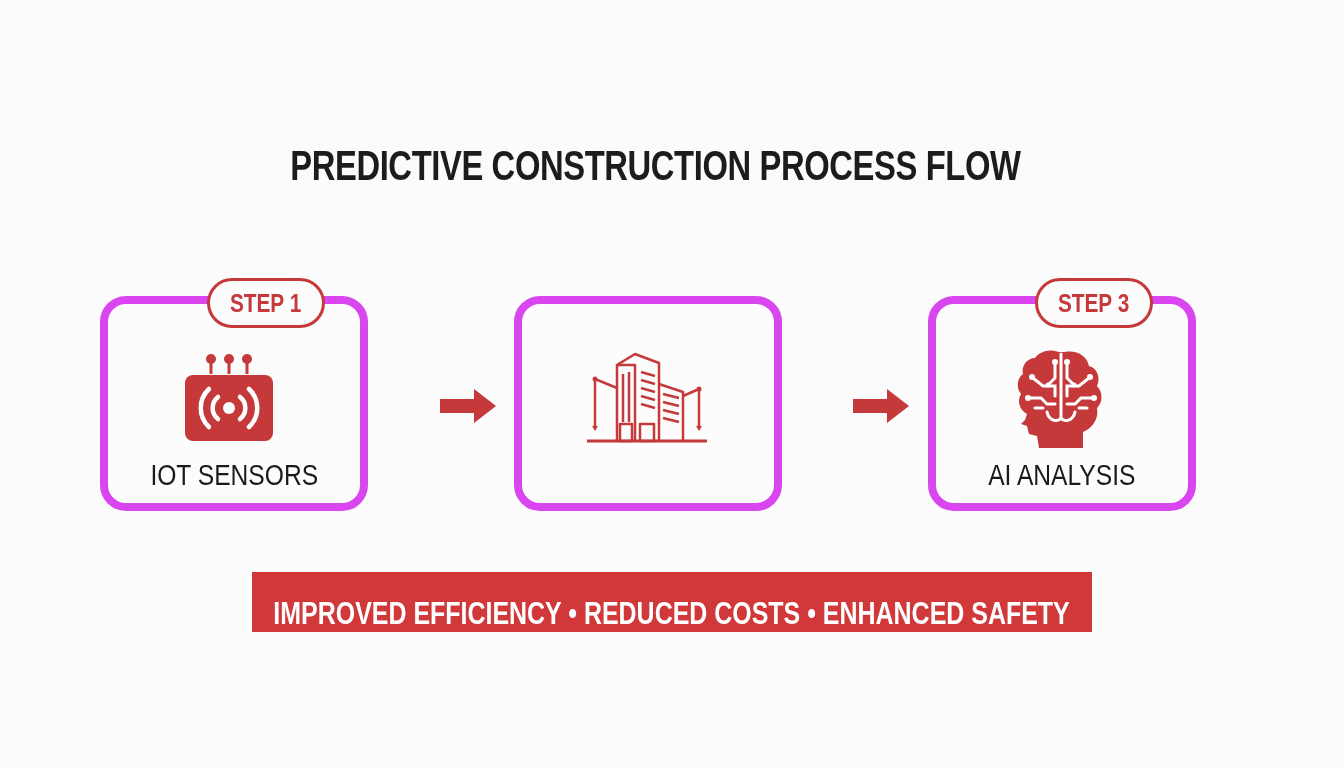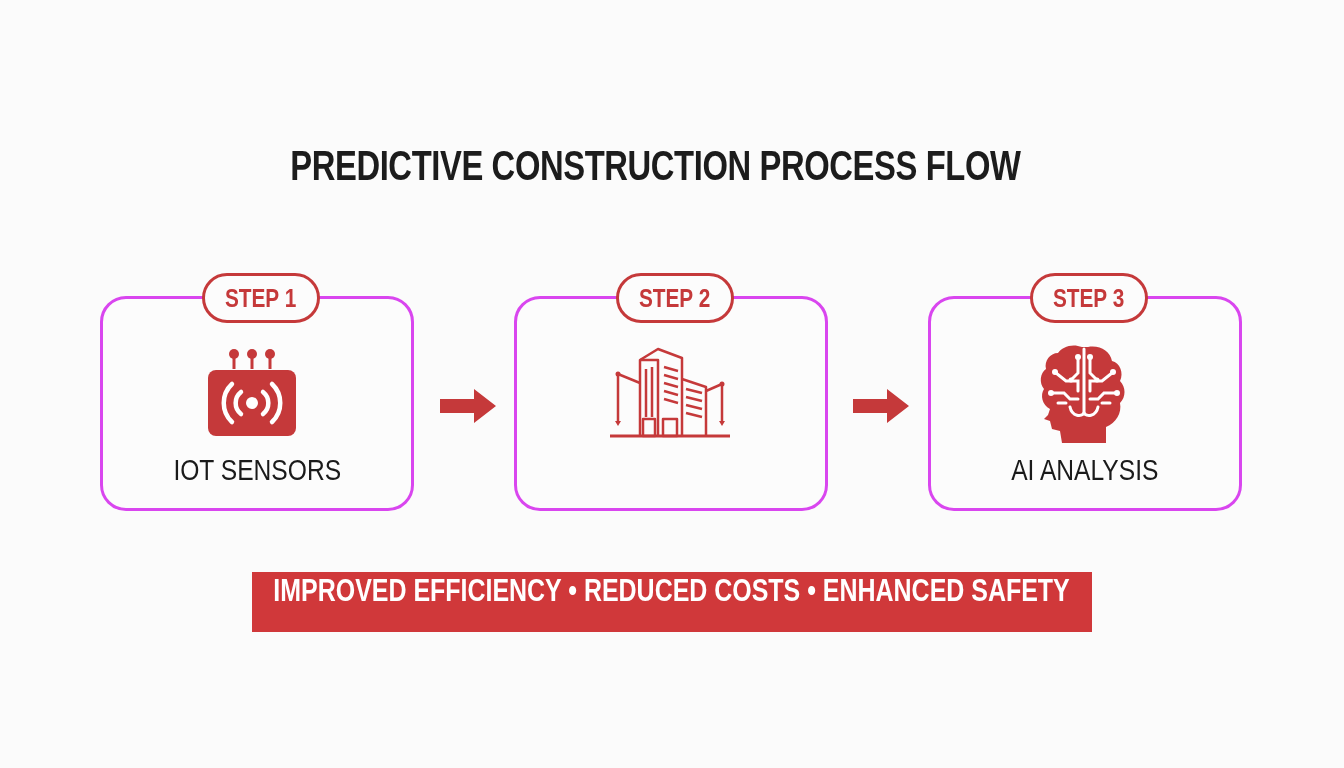--- a/index.html
+++ b/index.html
@@ -8,22 +8,22 @@
     background: #fbfbfb;
     font-family: "Liberation Sans", "DejaVu Sans", sans-serif;
   }
   .title {
     position: absolute; left: 0; top: 142px; width: 1311px; text-align: center;
     font-family: "Liberation Sans", sans-serif; font-weight: bold;
     font-size: 42px; letter-spacing: -0.5px; color: #1c1c1c;
     transform: scaleX(0.78); transform-origin: 655px 0;
   }
   .step-box {
-    position: absolute; top: 296px; width: 314px; height: 215px;
-    border: 3px solid #d946ef; border-radius: 26px; background: #fcfcfc;
+    position: absolute; top: 296px; width: 268px; height: 215px;
+    border: 8px solid #d946ef; border-radius: 26px; background: #fcfcfc;
     box-sizing: border-box;
   }
   .badge {
     position: absolute; top: -26px; left: 99px; width: 118px; height: 50px;
     border: 3px solid #c5393a; border-radius: 26px; background: #fcfcfc;
     box-sizing: border-box; display: flex; align-items: center; justify-content: center;
   }
   .badge span {
     font-weight: bold; font-size: 26px; color: #c5393a; display: inline-block;
     transform: scaleX(0.8); white-space: nowrap;
@@ -33,21 +33,21 @@
     width: 130px; height: 100px;
   }
   .step-label {
     position: absolute; left: 0; width: 100%; top: 154px; text-align: center;
     font-weight: normal; font-size: 30px; color: #1a1a1a; white-space: nowrap;
   }
   .step-label span { display: inline-block; transform: scaleX(0.82); }
   .arrow { position: absolute; top: 386px; width: 60px; height: 40px; }
   .banner {
     position: absolute; left: 252px; top: 572px; width: 840px; height: 60px;
-    background: #d0383a; display: flex; align-items: flex-start; justify-content: center;
+    background: #d0383a; display: flex; align-items: flex-end; justify-content: center;
   }
   .banner span {
     font-weight: bold; font-size: 32px; color: #ffffff; white-space: nowrap;
     display: inline-block; transform: scaleX(0.78);
   }
 </style>
 </head>
 <body>
 
 <div class="title">PREDICTIVE CONSTRUCTION PROCESS FLOW</div>
@@ -77,23 +77,20 @@
   <div class="step-label">
     <span>IOT SENSORS</span>
   </div>
 </div>
 
 <svg class="arrow" style="left:438px;" viewBox="0 0 60 40">
   <polygon points="2,13 36,13 36,3 58,20 36,37 36,27 2,27" fill="#c5393a"></polygon>
 </svg>
 
 <div class="step-box" style="left:514px;">
-  <div class="badge">
-    <span>STEP 2</span>
-  </div>
   <svg class="icon" viewBox="0 0 130 100">
     <g fill="none" stroke="#c5393a" stroke-width="2.5" stroke-linejoin="round">
       <line x1="4" y1="93" x2="124" y2="93" stroke-width="3"></line>
       <path d="M34 93 V17 L52 6 L76 15 V93"></path>
       <path d="M34 17 H52 V93"></path>
       <path d="M76 36 L100 44 V93"></path>
       <line x1="40" y1="26" x2="40" y2="74"></line>
       <line x1="46" y1="24" x2="46" y2="74"></line>
       <line x1="58" y1="24" x2="72" y2="28"></line>
       <line x1="58" y1="32" x2="72" y2="36"></line>

